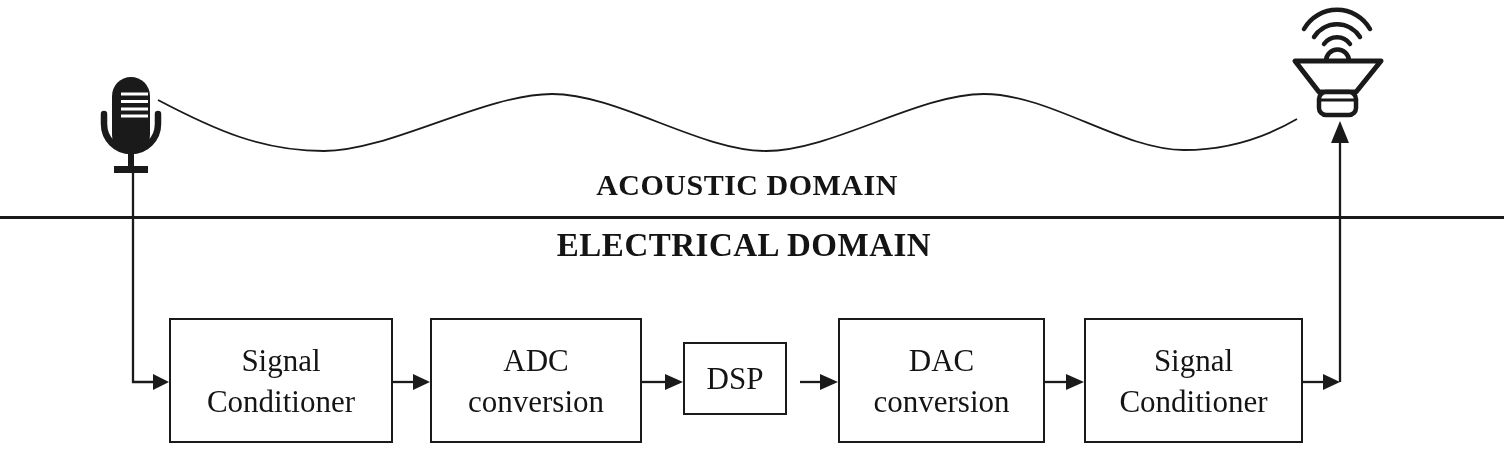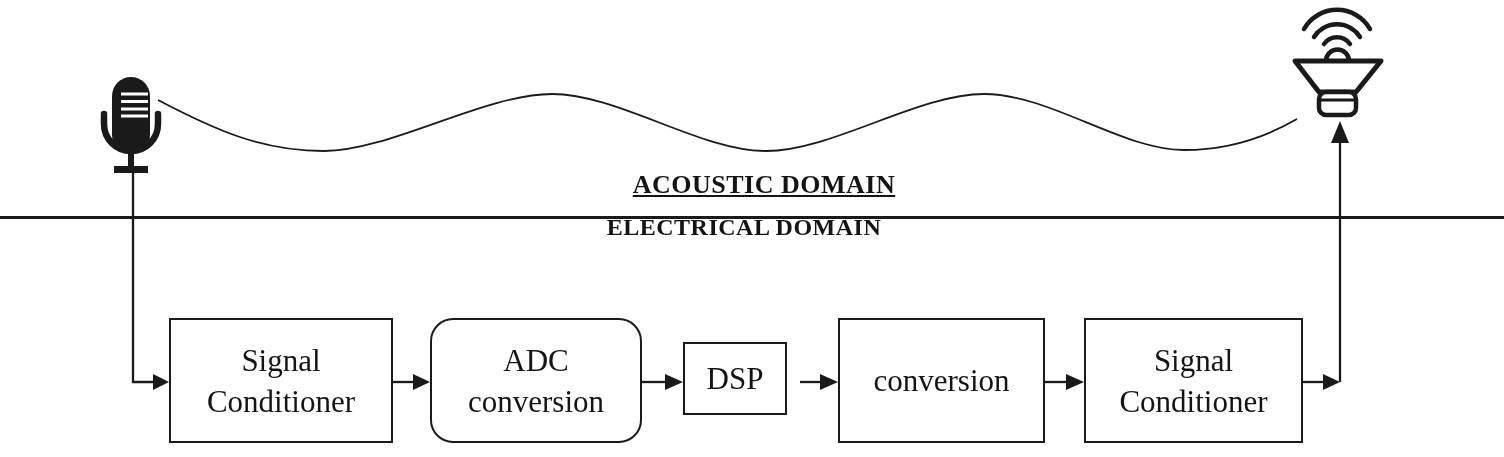--- a/index.html
+++ b/index.html
@@ -25,39 +25,39 @@
   }
   .stroke { stroke: #1a1a1a; fill: none; }
   .fill   { fill: #1a1a1a; stroke: none; }
   .domain-label {
     position: absolute;
     transform: translateX(-50%);
     font-weight: bold;
     white-space: nowrap;
     letter-spacing: 0.5px;
   }
-  #acoustic-label   { left: 764px; top: 168px; font-size: 26px; line-height: 33px; text-decoration: underline; }
-  #electrical-label { left: 744px; top: 210px; font-size: 24px; line-height: 35px; }
+  #acoustic-label   { left: 747px; top: 168px; font-size: 30px; line-height: 33px; }
+  #electrical-label { left: 744px; top: 228px; font-size: 33px; line-height: 35px; }
   .block {
     position: absolute;
     box-sizing: border-box;
     border: 2px solid #1a1a1a;
     background: #ffffff;
     display: flex;
     align-items: center;
     justify-content: center;
     text-align: center;
   }
   .block .lbl {
     font-size: 31px;
     line-height: 41px;
     white-space: nowrap;
   }
   #block-sc-in  { left: 169px;  top: 318px; width: 224px; height: 125px; }
-  #block-adc    { left: 430px;  top: 318px; width: 212px; height: 125px; border-radius: 23px; }
+  #block-adc    { left: 430px;  top: 318px; width: 212px; height: 125px; }
   #block-dsp    { left: 683px;  top: 342px; width: 104px; height: 73px;  }
   #block-dac    { left: 838px;  top: 318px; width: 207px; height: 125px; }
   #block-sc-out { left: 1084px; top: 318px; width: 219px; height: 125px; }
 </style>
 </head>
 <body>
 
 <div id="stage">
 
   <svg id="artwork" viewBox="0 0 1504 457" xmlns="http://www.w3.org/2000/svg">
@@ -141,20 +141,21 @@
   </div>
 
   <div class="block" id="block-dsp">
     <div class="lbl">
       <div>DSP</div>
     </div>
   </div>
 
   <div class="block" id="block-dac">
     <div class="lbl">
+      <div>DAC</div>
       <div>conversion</div>
     </div>
   </div>
 
   <div class="block" id="block-sc-out">
     <div class="lbl">
       <div>Signal</div>
       <div>Conditioner</div>
     </div>
   </div>

